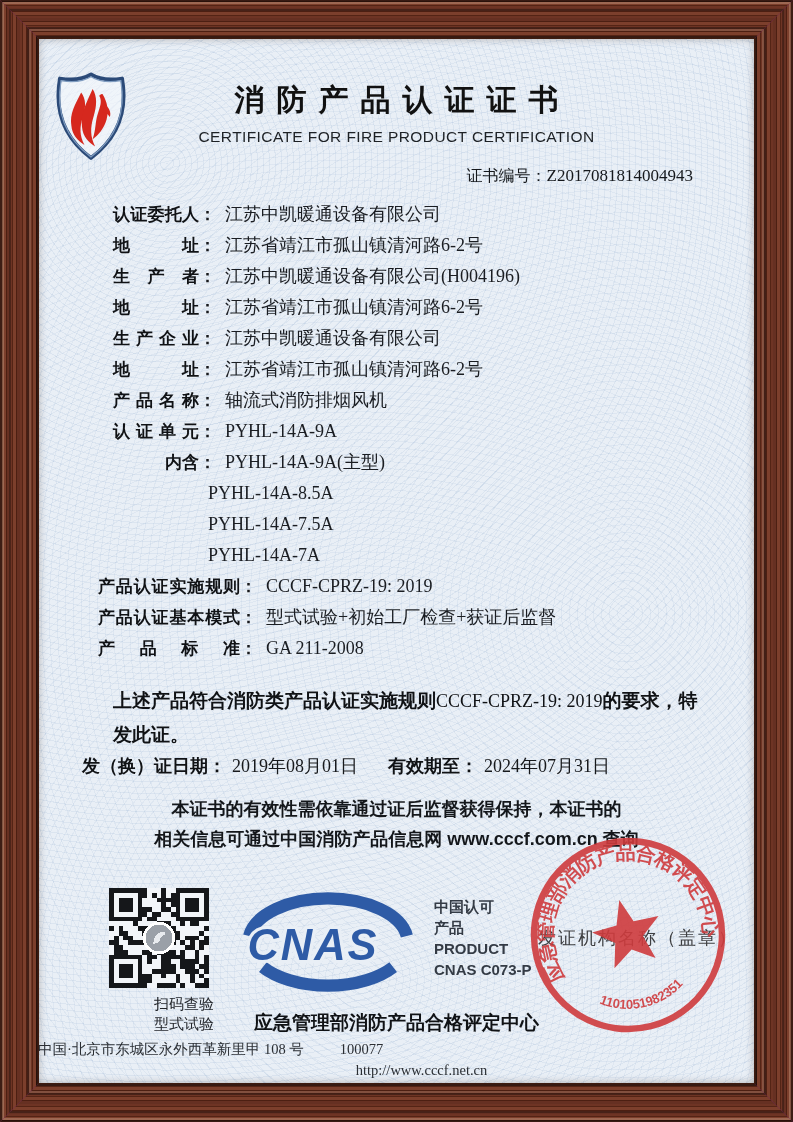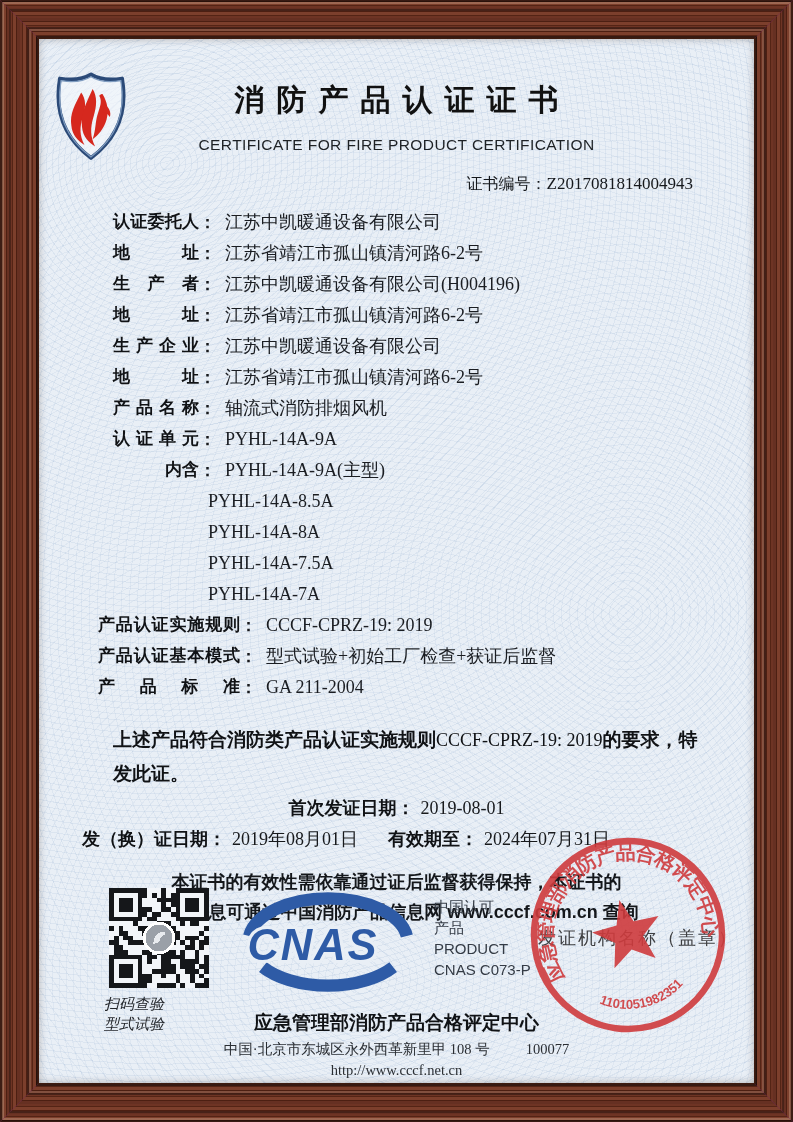--- a/index.html
+++ b/index.html
@@ -27,56 +27,56 @@
   .paper{position:absolute;left:38px;top:38px;width:717px;height:1046px;z-index:1;color:#17191c;
     background-color:#e9eff6;
     background-image:
       repeating-radial-gradient(circle at 18% 12%, rgba(125,158,198,.13) 0 1px, rgba(255,255,255,0) 1px 6px),
       repeating-radial-gradient(circle at 82% 55%, rgba(125,158,198,.11) 0 1px, rgba(255,255,255,0) 1px 8px),
       repeating-radial-gradient(circle at 45% 90%, rgba(125,158,198,.10) 0 1px, rgba(255,255,255,0) 1px 7px);
     box-shadow:inset 0 0 0 1px #3d1c10, inset 0 0 10px rgba(40,20,10,.35);}
   
   .logo{position:absolute;left:12px;top:26px;width:82px;height:106px;}
   .title{margin-top:42px;text-align:center;font-size:30px;font-weight:bold;letter-spacing:12px;text-indent:12px;color:#111;}
-  .subtitle{margin-top:15px;text-align:center;font-size:15.5px;letter-spacing:.4px;color:#1d2125;}
+  .subtitle{margin-top:7px;text-align:center;font-size:15.5px;letter-spacing:.4px;color:#1d2125;}
   .certno-line{margin-top:20px;text-align:right;padding-right:62px;font-size:16px;color:#15181c;}
   .certno-line .num{font-family:"Liberation Serif",serif;font-size:17px;}
   
   .fields-a{margin:12px 0 0 75px;}
   .fields-b{margin:0 0 0 60px;}
   .row{height:31px;line-height:31px;white-space:nowrap;}
-  .lab{display:inline-block;width:86px;text-align:justify;text-align-last:justify;font-weight:bold;font-size:17px;color:#101215;vertical-align:bottom;font-family:Liberation Mono, monospace;}
+  .lab{display:inline-block;width:86px;text-align:justify;text-align-last:justify;font-weight:bold;font-size:17px;color:#101215;vertical-align:bottom;}
   .lab.r{text-align-last:right;}
   .fields-b .lab{width:142px;}
   .colon{font-weight:bold;font-size:17px;}
   .val{font-family:"Liberation Serif",serif;font-size:18px;margin-left:9px;color:#1a1d22;}
   .statement{margin:20px 0 0 75px;width:600px;font-size:19px;font-weight:bold;line-height:33px;color:#101215;}
   .statement .code{font-family:"Liberation Serif",serif;font-weight:normal;font-size:18px;}
   .first-issue{margin-top:3px;text-align:center;height:31px;line-height:31px;}
   .blab{font-weight:bold;font-size:18px;color:#101215;}
   .bval{font-family:"Liberation Serif",serif;font-size:18px;margin-left:6px;}
   .issue-line{margin-left:44px;height:31px;line-height:31px;}
   .issue-line .gap{margin-left:30px;}
   .notice{margin-top:12px;text-align:center;font-weight:600;font-size:18px;line-height:30px;color:#14171b;}
   
   .bottom-row{position:absolute;left:0;top:850px;width:100%;display:flex;align-items:flex-start;z-index:2;}
-  .qr-block{margin-left:66px;width:110px;text-align:left;font-style:italic;}
+  .qr-block{margin-left:66px;width:110px;text-align:right;}
   .qr{position:relative;width:100px;height:100px;margin:0 auto;}
   .qr svg{display:block;width:100%;height:100%;}
   .qr-cap{margin-top:6px;font-size:15px;line-height:20px;color:#23262b;}
   .cnas-block{margin-left:24px;}
-  .accr{margin-left:16px;padding-top:8px;font-size:15px;line-height:21px;color:#343b45;}
+  .accr{margin-left:16px;padding-top:8px;font-size:15px;line-height:21px;color:#343b45;font-weight:bold;}
   
   .seal{position:absolute;left:490px;top:797px;width:200px;height:200px;z-index:4;opacity:.9;transform:rotate(-14deg);pointer-events:none;}
   .seal-caption{position:absolute;left:452px;top:888px;width:296px;z-index:3;text-align:center;
     font-family:"Liberation Serif",serif;font-size:18px;letter-spacing:2px;color:#3e3f42;}
   .org-line{position:absolute;left:0;top:972px;width:100%;text-align:center;font-weight:bold;font-size:19px;color:#101215;z-index:2;}
-  .addr-line{position:absolute;left:0;top:1002px;width:100%;text-align:center;font-family:"Liberation Serif",serif;font-size:14.5px;color:#2a2e33;z-index:2;}
+  .addr-line{position:absolute;left:0;top:1002px;width:100%;text-align:left;font-family:"Liberation Serif",serif;font-size:14.5px;color:#2a2e33;z-index:2;}
   .addr-line .post{margin-left:36px;}
-  .url-line{position:absolute;left:0;top:1024px;width:100%;text-align:center;font-family:"Liberation Serif",serif;font-size:14.5px;color:#2a2e33;z-index:2;}
+  .url-line{position:absolute;left:0;top:1024px;width:100%;text-align:center;font-family:"Liberation Serif",serif;font-size:14.5px;color:#2a2e33;z-index:2;padding-left:25px;}
 </style>
 </head>
 <body>
 
 <div class="stage">
   <div class="wf h top"></div>
   <div class="wf h bottom"></div>
   <div class="wf v left"></div>
   <div class="wf v right"></div>
 
@@ -104,36 +104,32 @@
       <div class="row"><span class="lab">认证委托人</span><span class="colon">：</span><span class="val">江苏中凯暖通设备有限公司</span></div>
       <div class="row"><span class="lab">地址</span><span class="colon">：</span><span class="val">江苏省靖江市孤山镇清河路6-2号</span></div>
       <div class="row"><span class="lab">生产者</span><span class="colon">：</span><span class="val">江苏中凯暖通设备有限公司(H004196)</span></div>
       <div class="row"><span class="lab">地址</span><span class="colon">：</span><span class="val">江苏省靖江市孤山镇清河路6-2号</span></div>
       <div class="row"><span class="lab">生产企业</span><span class="colon">：</span><span class="val">江苏中凯暖通设备有限公司</span></div>
       <div class="row"><span class="lab">地址</span><span class="colon">：</span><span class="val">江苏省靖江市孤山镇清河路6-2号</span></div>
       <div class="row"><span class="lab">产品名称</span><span class="colon">：</span><span class="val">轴流式消防排烟风机</span></div>
       <div class="row"><span class="lab">认证单元</span><span class="colon">：</span><span class="val">PYHL-14A-9A</span></div>
       <div class="row"><span class="lab r">内含</span><span class="colon">：</span><span class="val">PYHL-14A-9A(主型)</span></div>
       <div class="row"><span class="lab"></span><span class="colon"></span><span class="val">PYHL-14A-8.5A</span></div>
-      <div class="row"><span class="lab"></span><span class="colon"></span><span class="val">PYHL-14A-8A</span></div>
       <div class="row"><span class="lab"></span><span class="colon"></span><span class="val">PYHL-14A-7.5A</span></div>
       <div class="row"><span class="lab"></span><span class="colon"></span><span class="val">PYHL-14A-7A</span></div>
     </div>
 
     <div class="fields-b">
       <div class="row"><span class="lab">产品认证实施规则</span><span class="colon">：</span><span class="val">CCCF-CPRZ-19: 2019</span></div>
       <div class="row"><span class="lab">产品认证基本模式</span><span class="colon">：</span><span class="val">型式试验+初始工厂检查+获证后监督</span></div>
-      <div class="row"><span class="lab">产品标准</span><span class="colon">：</span><span class="val">GA 211-2004</span></div>
+      <div class="row"><span class="lab">产品标准</span><span class="colon">：</span><span class="val">GA 211-2008</span></div>
     </div>
 
     <p class="statement"><span>上述产品符合消防类产品认证实施规则</span><span class="code">CCCF-CPRZ-19: 2019</span><span>的要求，特发此证。</span></p>
 
-    <div class="first-issue">
-      <span class="blab">首次发证日期：</span><span class="bval">2019-08-01</span>
-    </div>
 
     <div class="issue-line">
       <span class="blab">发（换）证日期：</span><span class="bval">2019年08月01日</span><span class="blab gap">有效期至：</span><span class="bval">2024年07月31日</span>
     </div>
 
     <div class="notice">
       <div>本证书的有效性需依靠通过证后监督获得保持，本证书的</div>
       <div><span>相关信息可通过中国消防产品信息网 </span><span>www.cccf.com.cn</span><span> 查询</span></div>
     </div>
 

